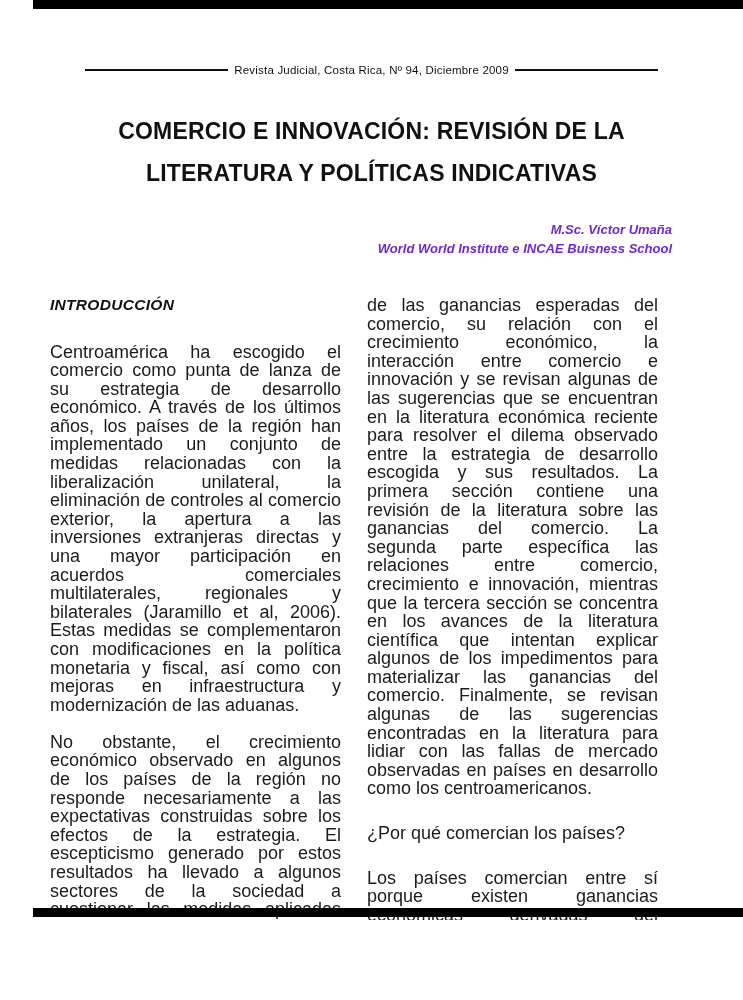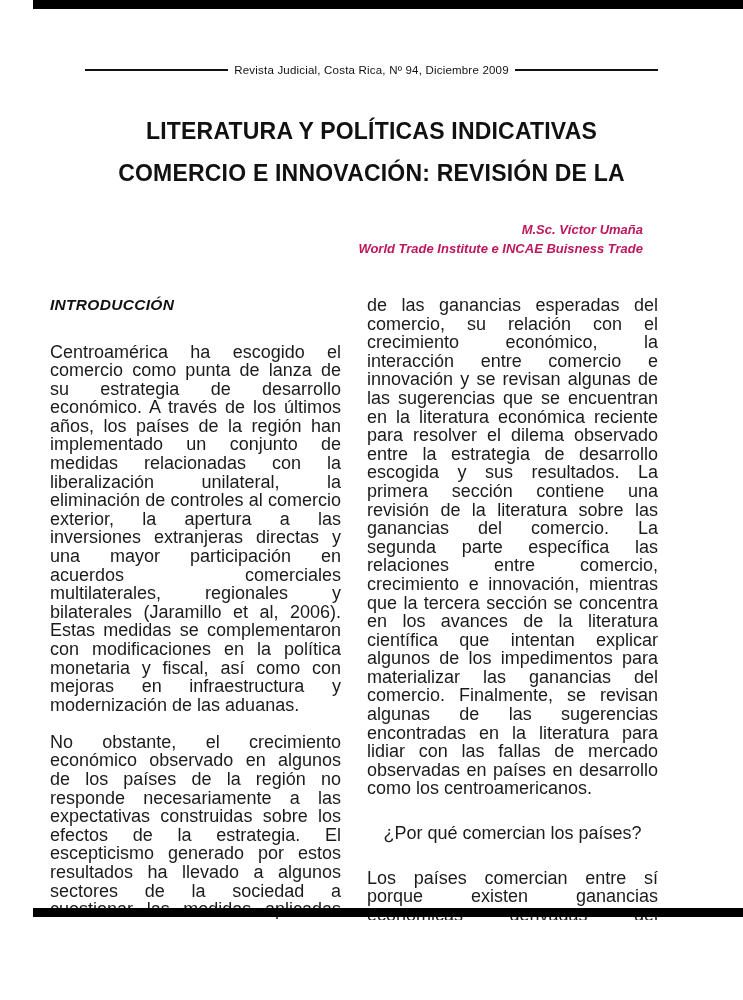--- a/index.html
+++ b/index.html
@@ -49,27 +49,27 @@
     text-align: center;
     font-size: 23px;
     font-weight: bold;
     line-height: 42px;
     letter-spacing: 0.2px;
     color: #111111;
   }
   .title span { display: block; }
 
   .author-block {
-    margin: 26px 100px 0 85px;
+    margin: 26px 71px 0 85px;
     text-align: right;
     font-size: 13px;
     font-weight: bold;
     font-style: italic;
     line-height: 19px;
-    color: #be185d;
+    color: #6d28d9;
   }
 
   .columns {
     display: flex;
     gap: 26px;
     margin: 38px 85px 0 50px;
   }
   .col { flex: 1; min-width: 0; }
 
   .section-heading {
@@ -85,44 +85,44 @@
   .col p {
     margin: 0 0 18.5px 0;
     font-size: 18px;
     line-height: 18.6px;
     text-align: justify;
     color: #1b1b1b;
   }
   .col p.subheading {
     margin-top: 26px;
     margin-bottom: 26px;
-    text-align: center;
+    text-align: left;
   }
 </style>
 </head>
 <body>
 
 <div class="page">
 
   <div class="bar top"></div>
 
   <div class="journal-header">
     <span class="rule"></span>
     <span class="header-text">Revista Judicial, Costa Rica, Nº 94, Diciembre 2009</span>
     <span class="rule"></span>
   </div>
 
   <h1 class="title">
+    <span>COMERCIO E INNOVACIÓN: REVISIÓN DE LA</span>
     <span>LITERATURA Y POLÍTICAS INDICATIVAS</span>
-    <span>COMERCIO E INNOVACIÓN: REVISIÓN DE LA</span>
   </h1>
 
   <div class="author-block">
     <div>M.Sc. Víctor Umaña</div>
-    <div>World Trade Institute e INCAE Buisness Trade</div>
+    <div>World World Institute e INCAE Buisness School</div>
   </div>
 
   <div class="columns">
 
     <div class="col">
       <h2 class="section-heading">INTRODUCCIÓN</h2>
       <p>Centroamérica ha escogido el comercio como punta de lanza de su estrategia de desarrollo económico. A través de los últimos años, los países de la región han implementado un conjunto de medidas relacionadas con la liberalización unilateral, la eliminación de controles al comercio exterior, la apertura a las inversiones extranjeras directas y una mayor participación en acuerdos comerciales multilaterales, regionales y bilaterales (Jaramillo et al, 2006). Estas medidas se complementaron con modificaciones en la política monetaria y fiscal, así como con mejoras en infraestructura y modernización de las aduanas.</p>
       <p>No obstante, el crecimiento económico observado en algunos de los países de la región no responde necesariamente a las expectativas construidas sobre los efectos de la estrategia. El escepticismo generado por estos resultados ha llevado a algunos sectores de la sociedad a cuestionar las medidas aplicadas por Centroamérica, así como la relación entre comercio y desarrollo. ¿Cómo explicar esta situación? ¿Es un problema de aplicación de la estrategia? ¿Qué se puede hacer al respecto?</p>
       <p>Para intentar responder a estas interrogantes, en este trabajo se hace un repaso teórico</p>
     </div>

